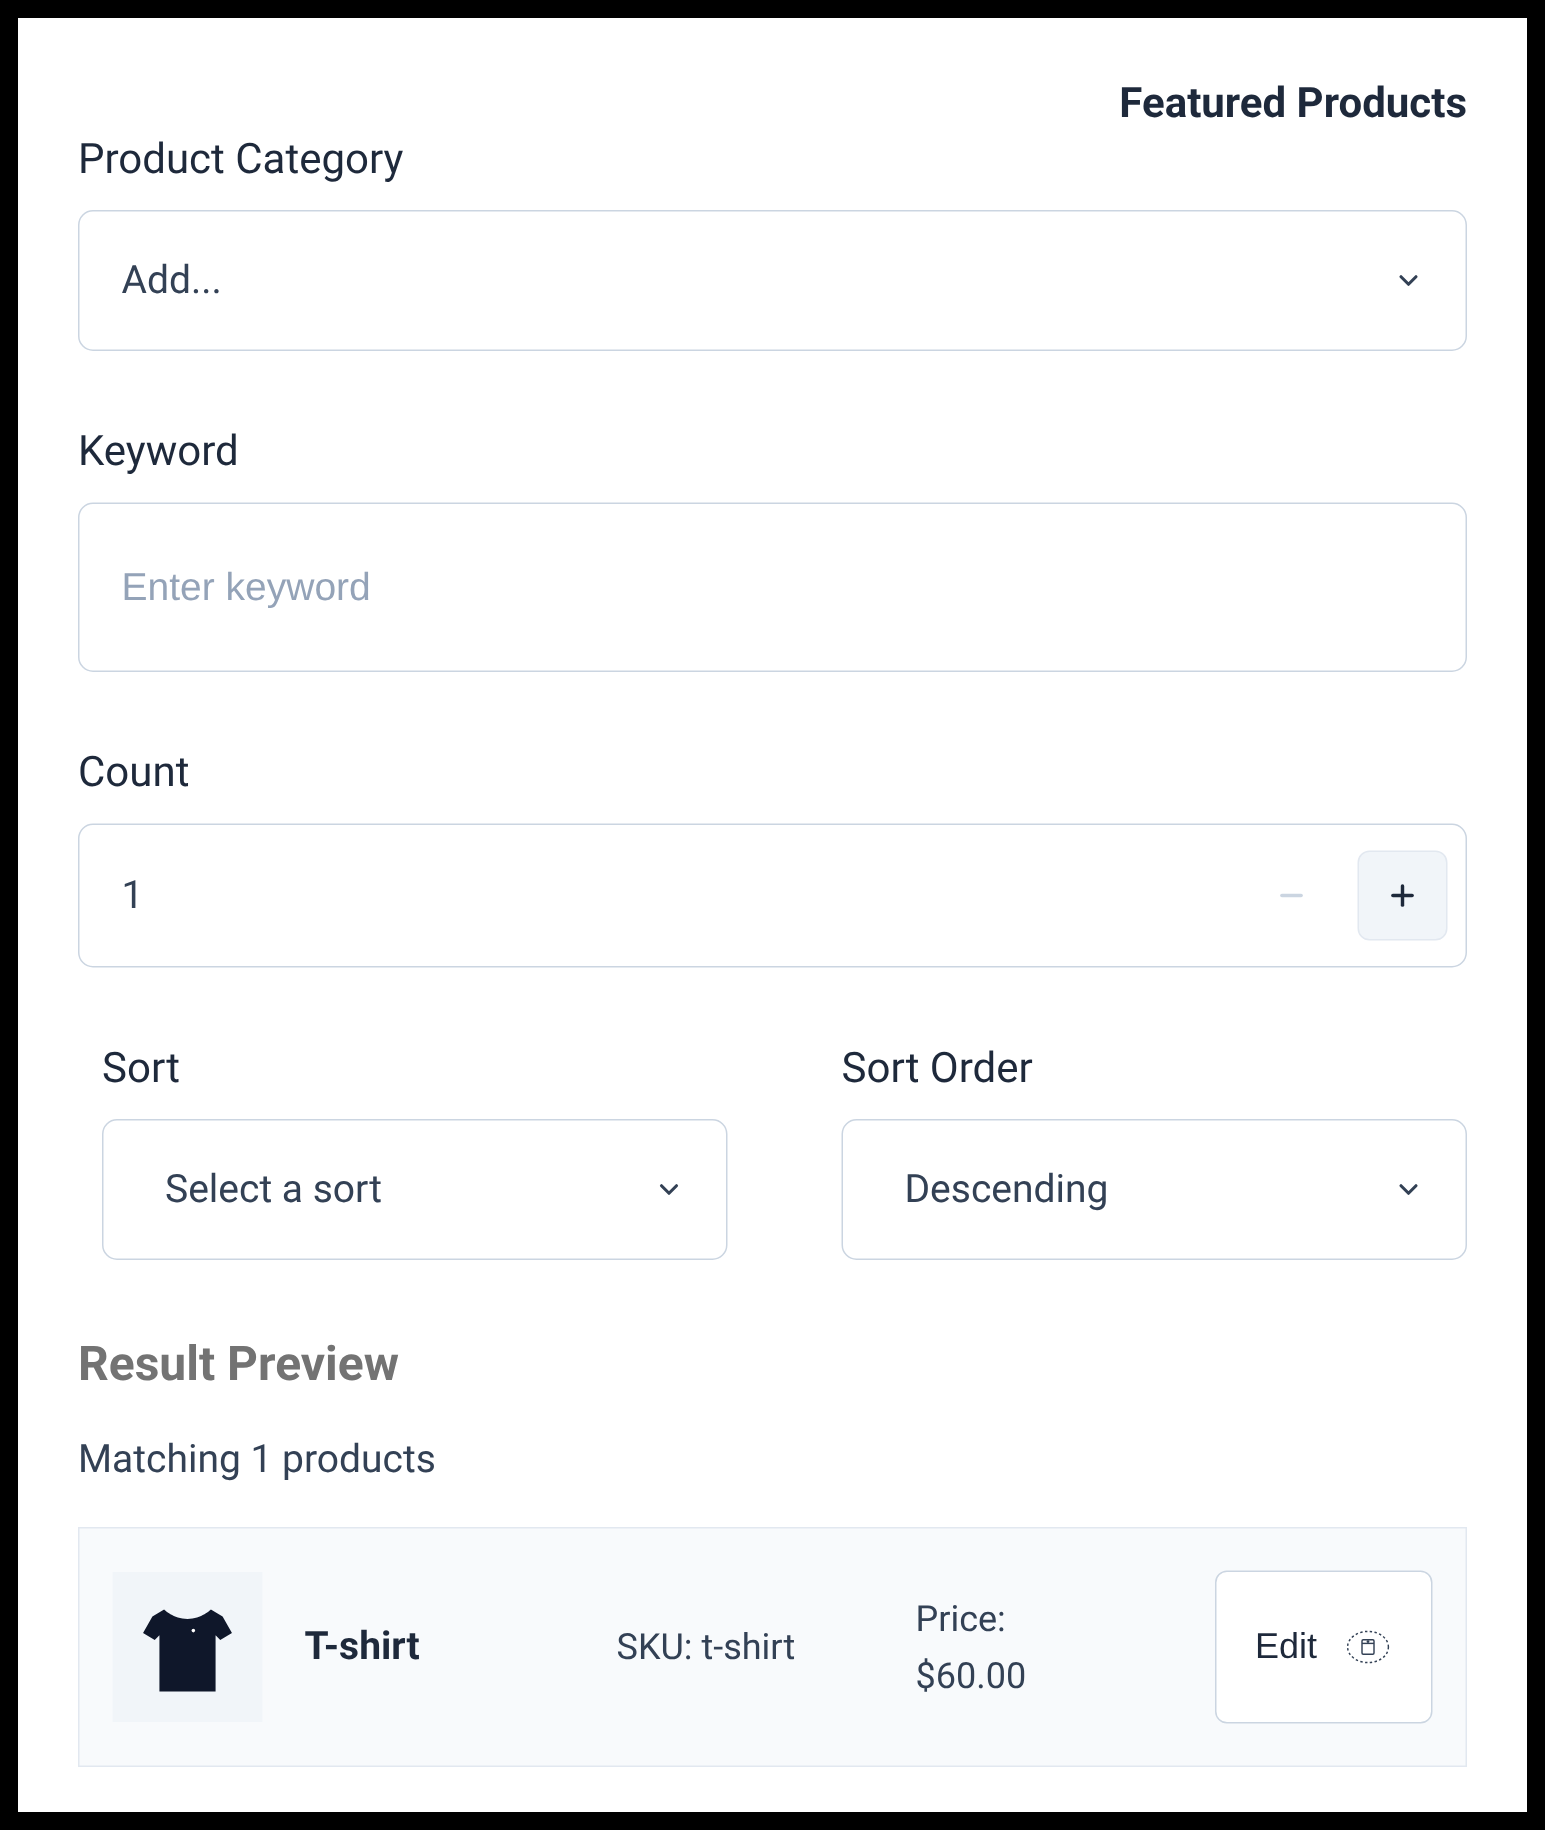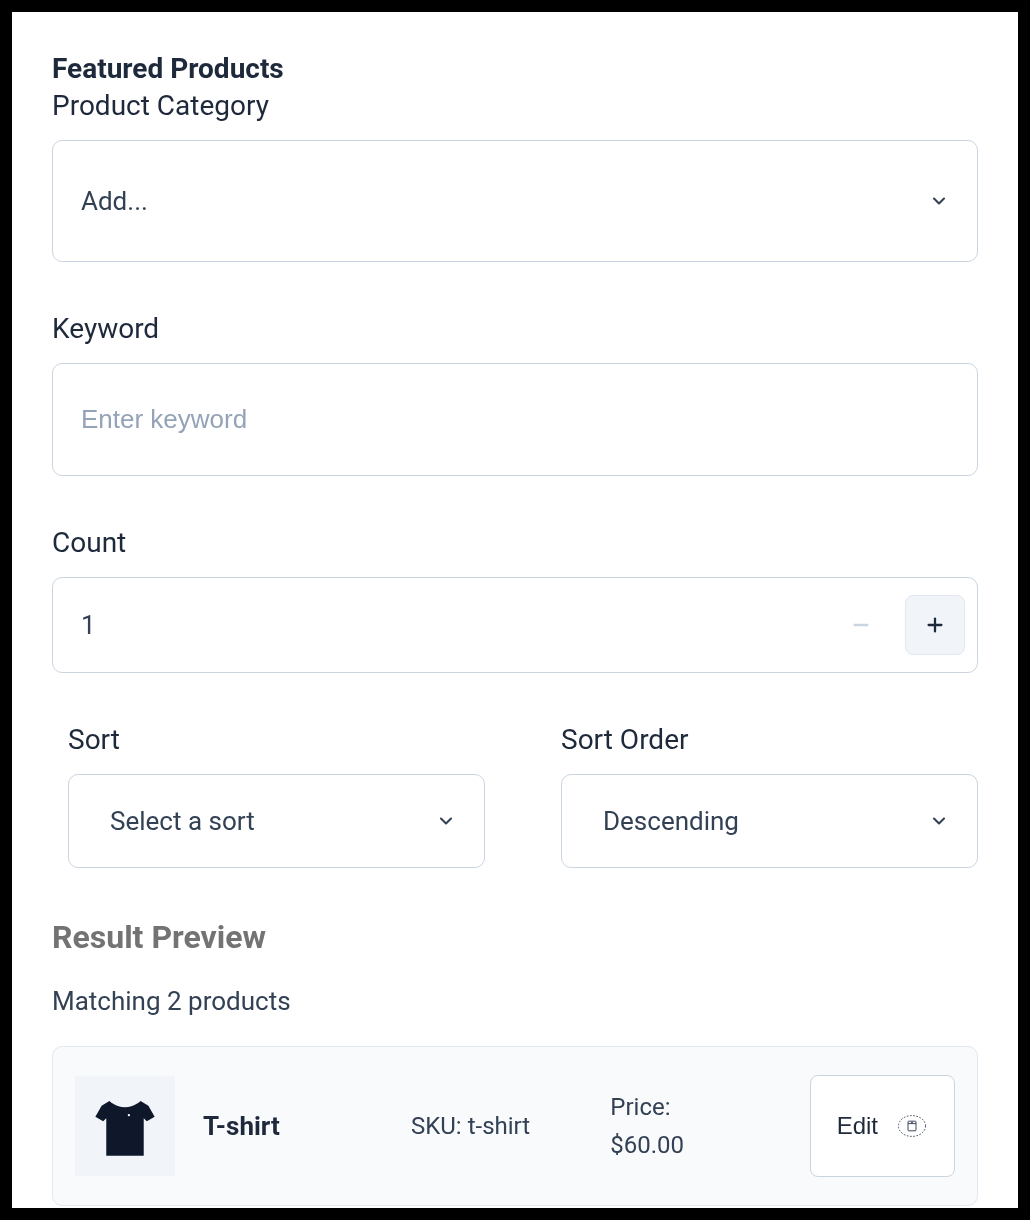--- a/index.html
+++ b/index.html
@@ -15,32 +15,33 @@
       height: 1220px;
       border: 12px solid #000;
       background: #fff;
       padding: 40px 40px 40px 40px;
     }
     .title {
       font-size: 28px;
       font-weight: 700;
       color: #1e293b;
       margin-bottom: 4px;
+      text-align: right;
     }
     .field-label {
       font-size: 28px;
       font-weight: 400;
       color: #1e293b;
       margin-bottom: 18px;
       margin-top: 0;
     }
     .section-gap { margin-top: 50px; }
     .select-box {
       width: 100%;
-      height: 122px;
+      height: 94px;
       border: 1px solid #cbd5e1;
       border-radius: 10px;
       display: flex;
       align-items: center;
       justify-content: space-between;
       padding: 0 28px;
       cursor: pointer;
       background: #fff;
     }
     .select-text {
@@ -112,21 +113,21 @@
       margin-top: 50px;
     }
     .matching-text {
       font-size: 26px;
       color: #334155;
       margin-top: 30px;
       margin-bottom: 30px;
     }
     .product-card {
       border: 1px solid #e2e8f0;
-      border-radius: 10px;
+      border-radius: 0;
       background: #f8fafc;
       padding: 28px 22px;
       display: flex;
       align-items: center;
       gap: 28px;
     }
     .product-thumb {
       width: 100px;
       height: 100px;
       background: #f1f5f9;
@@ -213,21 +214,21 @@
       <div class="select-box">
         <span class="select-text">Descending</span>
         <svg class="chevron-icon" viewBox="0 0 24 24" fill="none" stroke="#334155" stroke-width="2.5" stroke-linecap="round" stroke-linejoin="round">
             <polyline points="6 9 12 15 18 9"></polyline>
           </svg>
       </div>
     </div>
   </div>
 
   <div class="result-heading">Result Preview</div>
-  <div class="matching-text">Matching 2 products</div>
+  <div class="matching-text">Matching 1 products</div>
 
   <div class="product-card">
     <div class="product-thumb">
       <svg width="78" height="78" viewBox="0 0 100 100">
         <path d="M30 18 L20 24 L12 38 L22 44 L26 40 L26 88 L74 88 L74 40 L78 44 L88 38 L80 24 L70 18 C70 18 62 26 50 26 C38 26 30 18 30 18 Z" fill="#0f172a"></path>
         <circle cx="55" cy="36" r="1.5" fill="#fff"></circle>
       </svg>
     </div>
     <div class="product-name">T-shirt</div>
     <div class="product-info">

